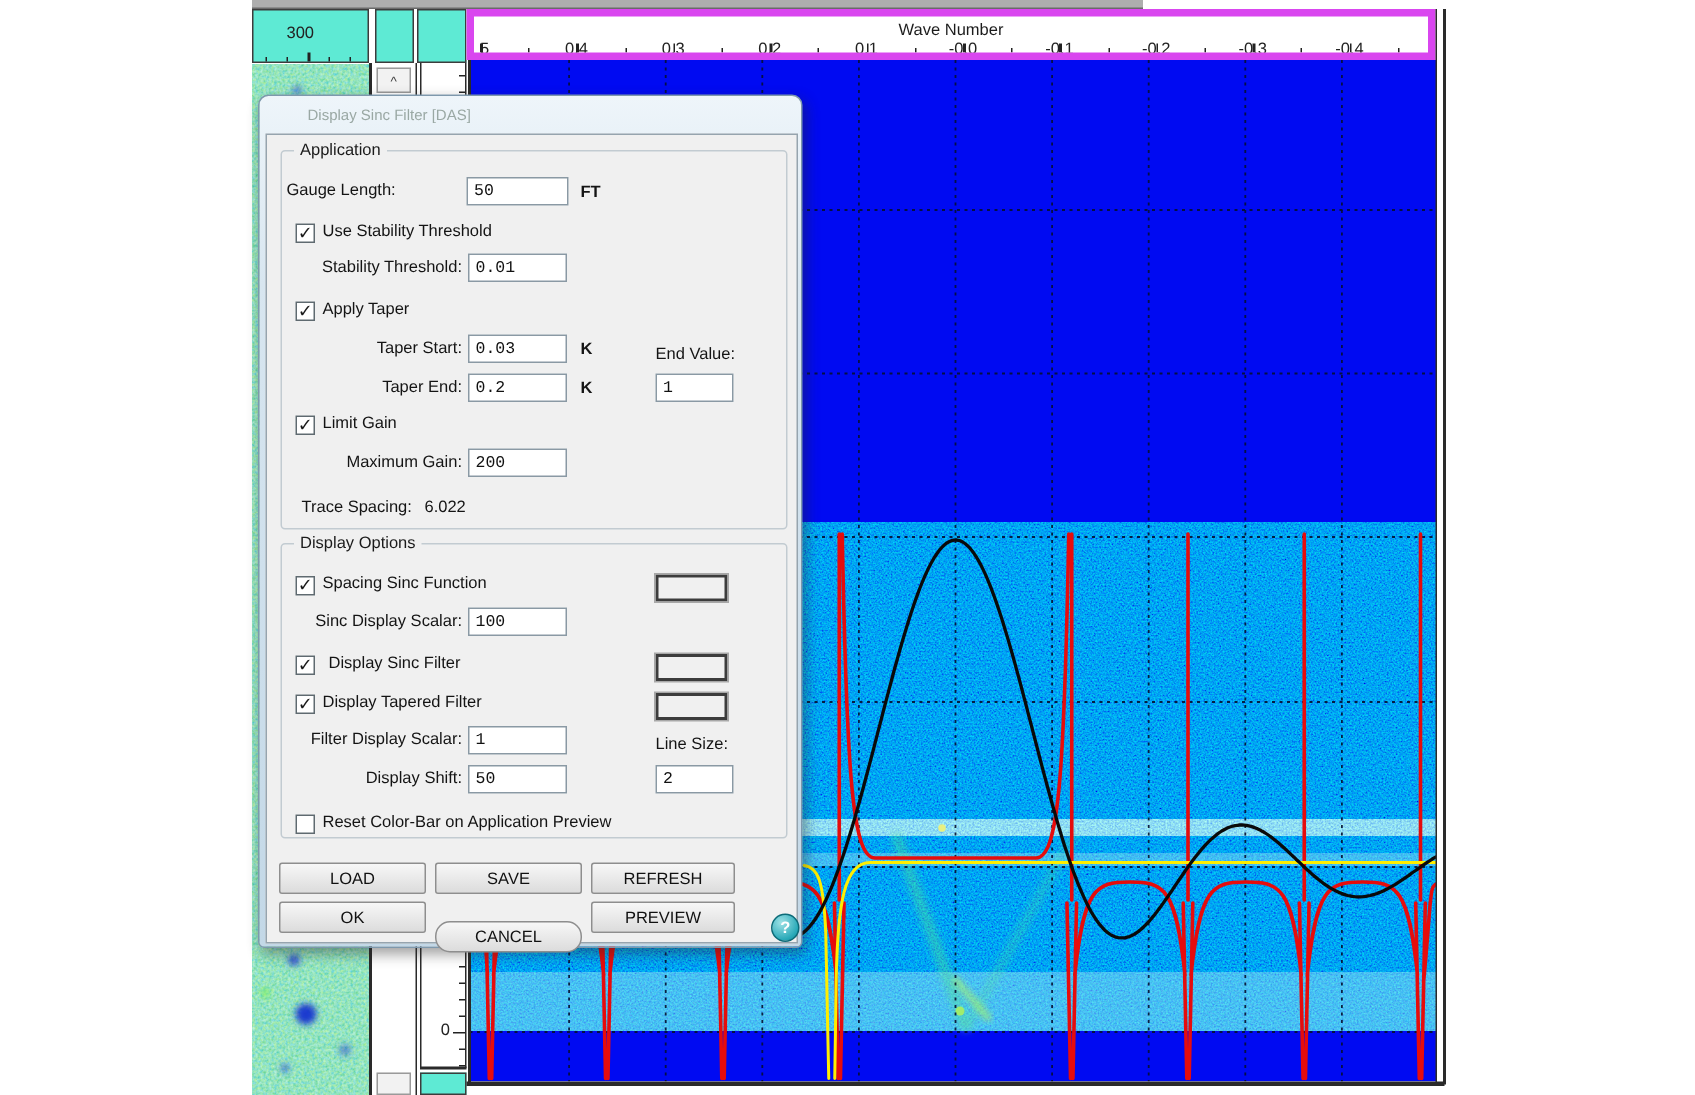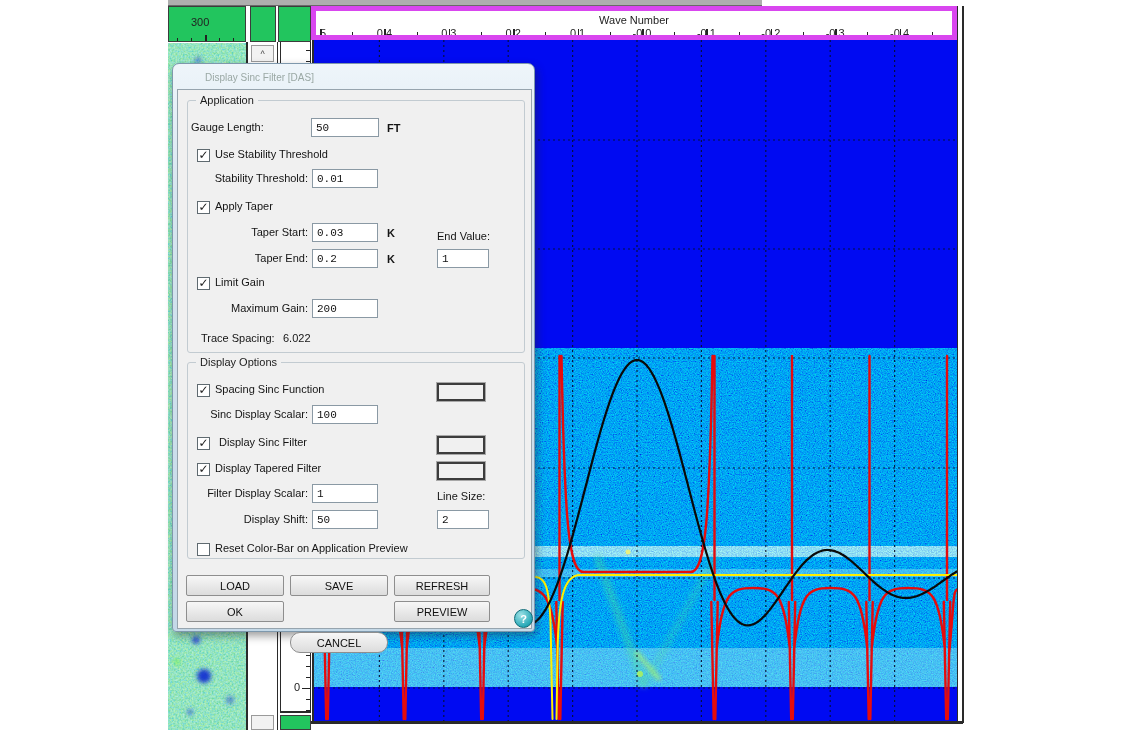--- a/index.html
+++ b/index.html
@@ -1,21 +1,21 @@
 <!DOCTYPE html>
 <html><head>
 <meta charset="utf-8">
 <style>
   html,body{margin:0;padding:0;background:#ffffff;}
   #stage{position:relative;width:1130px;height:730px;background:#ffffff;overflow:hidden;
          font-family:"Liberation Sans","DejaVu Sans",sans-serif;}
   .abs{position:absolute;}
   
   .graybar{background:#aeaeae;border-bottom:1px solid #6a6a6a;}
-  .panelbox{background:#22c55e;border:1px solid #3c3c3c;box-sizing:border-box;}
+  .panelbox{background:#5eead4;border:1px solid #3c3c3c;box-sizing:border-box;}
   .axis-num{font-size:11px;color:#222;white-space:nowrap;}
   .vline{background:#2a2a2a;}
   .tickmark{position:absolute;background:#222;}
   
   .dlg{left:172px;top:63px;width:363px;height:569px;box-sizing:border-box;
        background:linear-gradient(180deg,#eef5fa 0%,#d8e6f0 22%,#c3d8e7 100%);
        border:1px solid #7e98ac;border-radius:7px 7px 4px 4px;
        box-shadow:2px 4px 9px rgba(40,40,40,.45);z-index:10;}
   .dlg-title{position:absolute;left:32px;top:8px;font-size:10px;color:#9aa8a4;}
   .dlg-client{position:absolute;left:4px;top:25px;width:353px;height:538px;
@@ -330,20 +330,20 @@
       <input class="inp" style="left: 139px; top: 446px; width: 66px;" value="50">
       <input class="inp" style="left: 264px; top: 446px; width: 52px;" value="2">
 
       <span class="cb" style="left:24px;top:479px;"></span>
       <span class="lbl" style="left:42px;top:478px;">Reset Color-Bar on Application Preview</span>
 
       <div class="btn" style="left:13px;top:511px;width:96px;height:19px;">LOAD</div>
       <div class="btn" style="left:117px;top:511px;width:96px;height:19px;">SAVE</div>
       <div class="btn" style="left:221px;top:511px;width:94px;height:19px;">REFRESH</div>
       <div class="btn" style="left:13px;top:537px;width:96px;height:19px;">OK</div>
-      <div class="btn" style="left:117px;top:568px;width:96px;height:19px;border-radius:10px;">CANCEL</div>
+      <div class="btn" style="left:117px;top:550px;width:96px;height:19px;border-radius:10px;">CANCEL</div>
       <div class="btn" style="left:221px;top:537px;width:94px;height:19px;">PREVIEW</div>
       <div class="help" style="left:341px;top:545px;">
         <span>?</span>
       </div>
     </div>
   </div>
 </div>
 
 </body></html>

